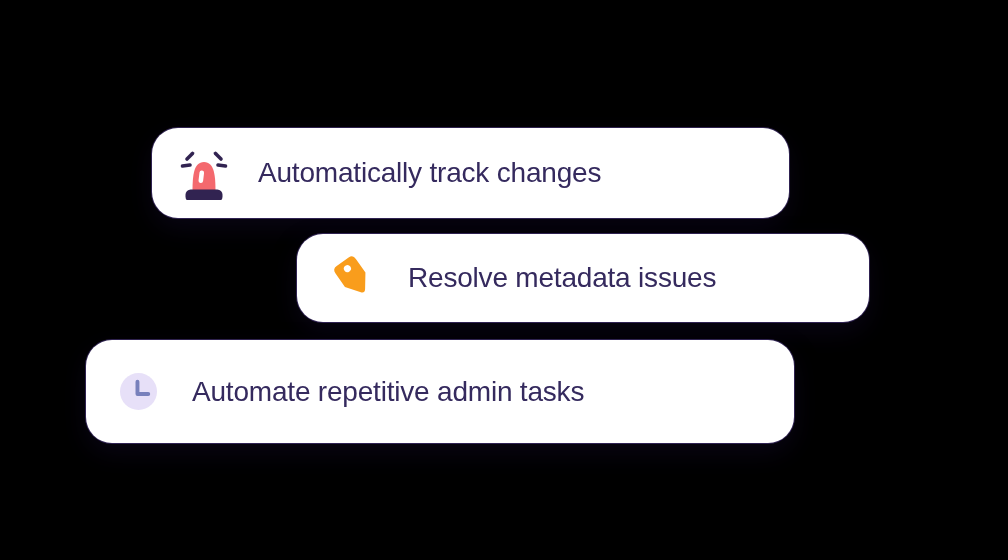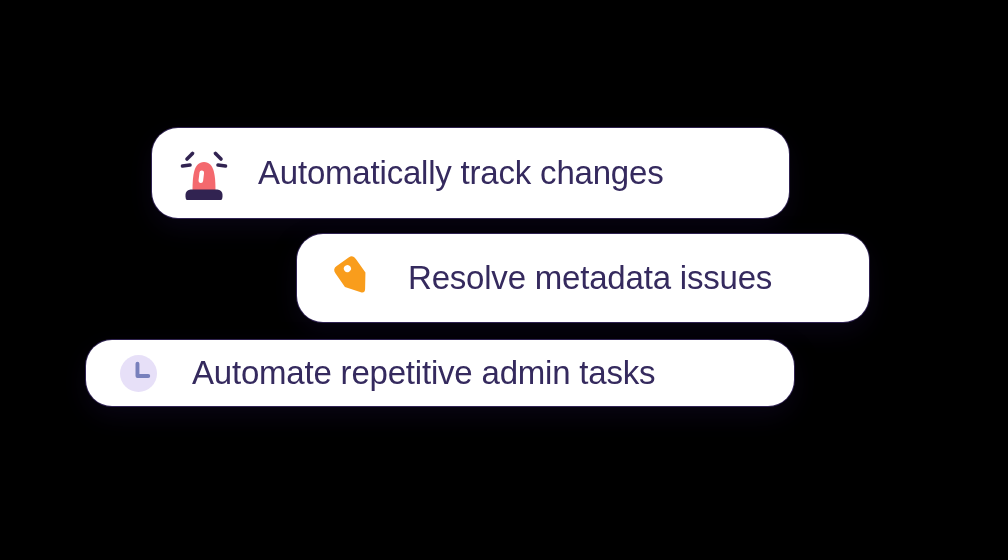--- a/index.html
+++ b/index.html
@@ -25,32 +25,32 @@
     align-items: center;
     background: var(--card-bg, #fff);
     border-radius: 26px;
     padding: 0 24px;
     box-sizing: border-box;
     box-shadow: 0 0 0 1px var(--card-edge, rgba(84,62,141,0.55)),
                 0 10px 26px rgba(20,10,45,0.45);
   }
   .pill-1 { left: 152px; top: 128px; width: 637px; height: 90px; }
   .pill-2 { left: 297px; top: 234px; width: 572px; height: 88px; padding-left: 29px; }
-  .pill-3 { left:  86px; top: 340px; width: 708px; height: 66px; }
+  .pill-3 { left:  86px; top: 340px; width: 708px; height: 103px; }
   .icon-slot {
     width: 56px;
     height: 56px;
     display: flex;
     align-items: center;
     justify-content: center;
     flex: 0 0 56px;
   }
   .pill-label {
     margin-left: 26px;
-    font-size: 33px;
+    font-size: 28px;
     font-weight: 400;
     letter-spacing: -0.2px;
     color: var(--text, #352a5e);
     white-space: nowrap;
   }
 </style>
 </head>
 <body>
 
 <div class="stage">

